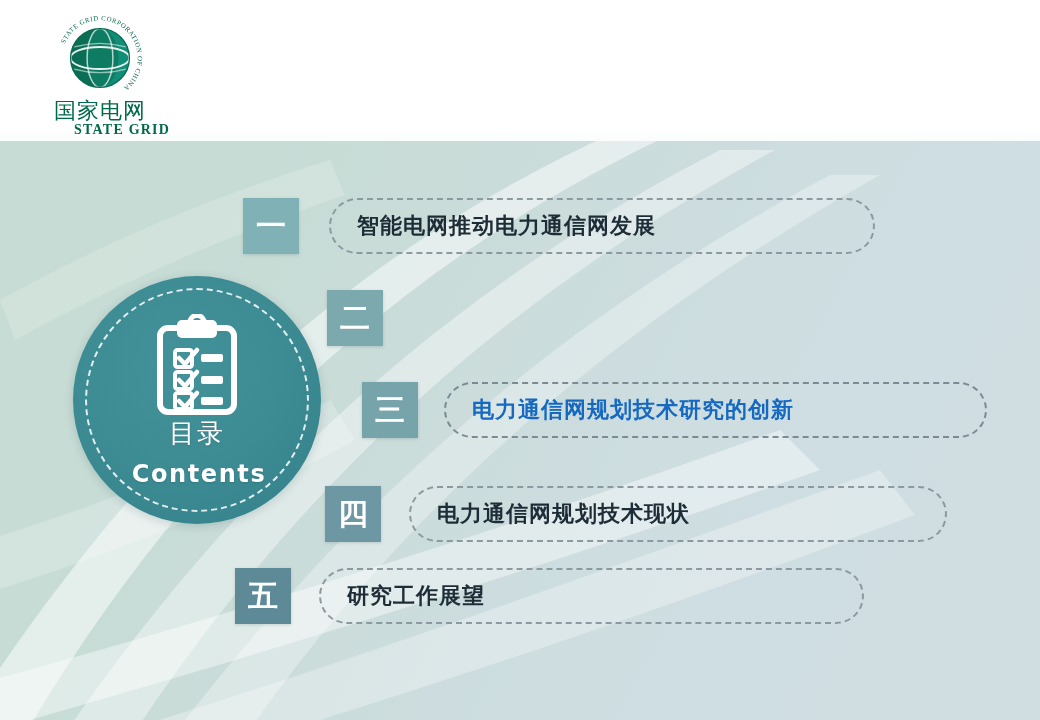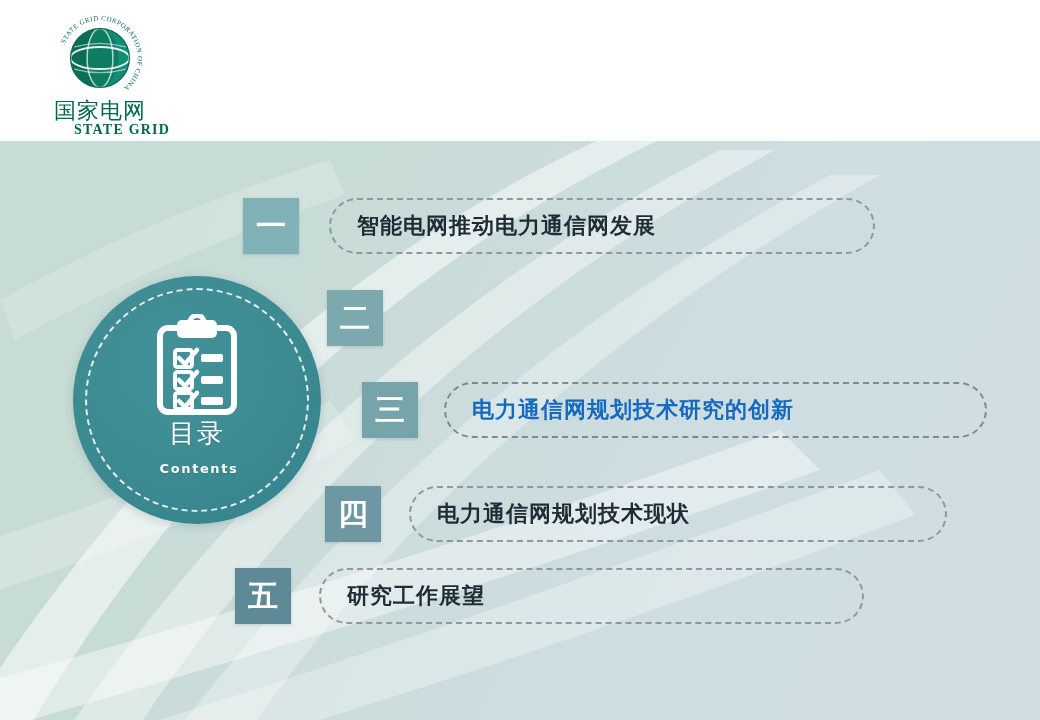--- a/index.html
+++ b/index.html
@@ -117,21 +117,21 @@
     letter-spacing: 2px;
     line-height: 1;
     text-shadow: 0 1px 2px rgba(0,0,0,0.12);
   }
   .contents-en {
     position: absolute;
     left: 4px; right: 0;
     top: 186px;
     text-align: center;
     color: #ffffff;
-    font-size: 13px;
+    font-size: 24px;
     font-weight: bold;
     letter-spacing: 1.6px;
     line-height: 1;
     text-shadow: 0 1px 2px rgba(0,0,0,0.12);
   }
 
   
   .row {
     position: absolute;
     display: flex;

